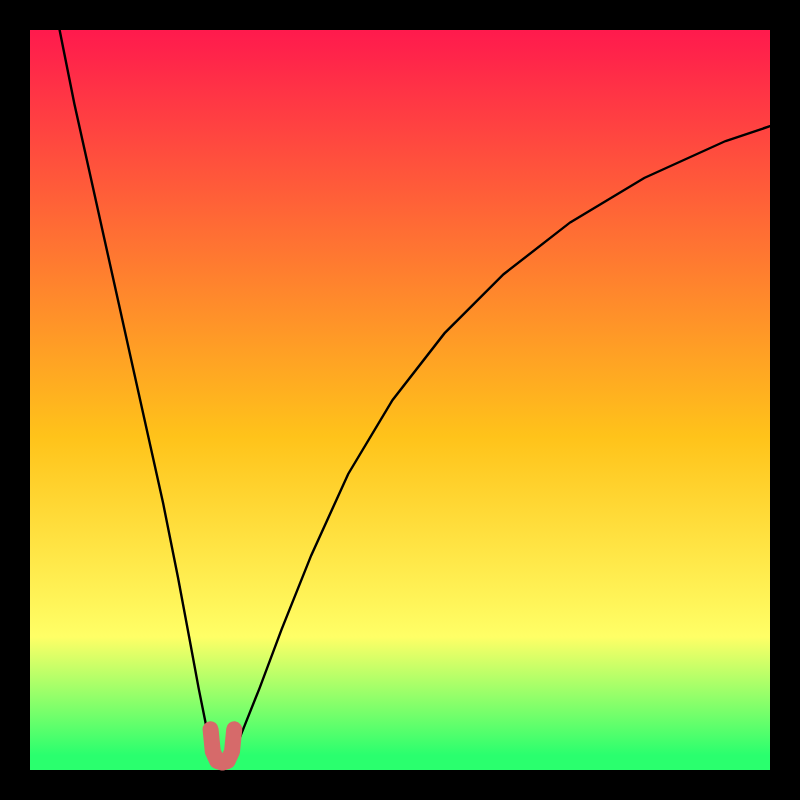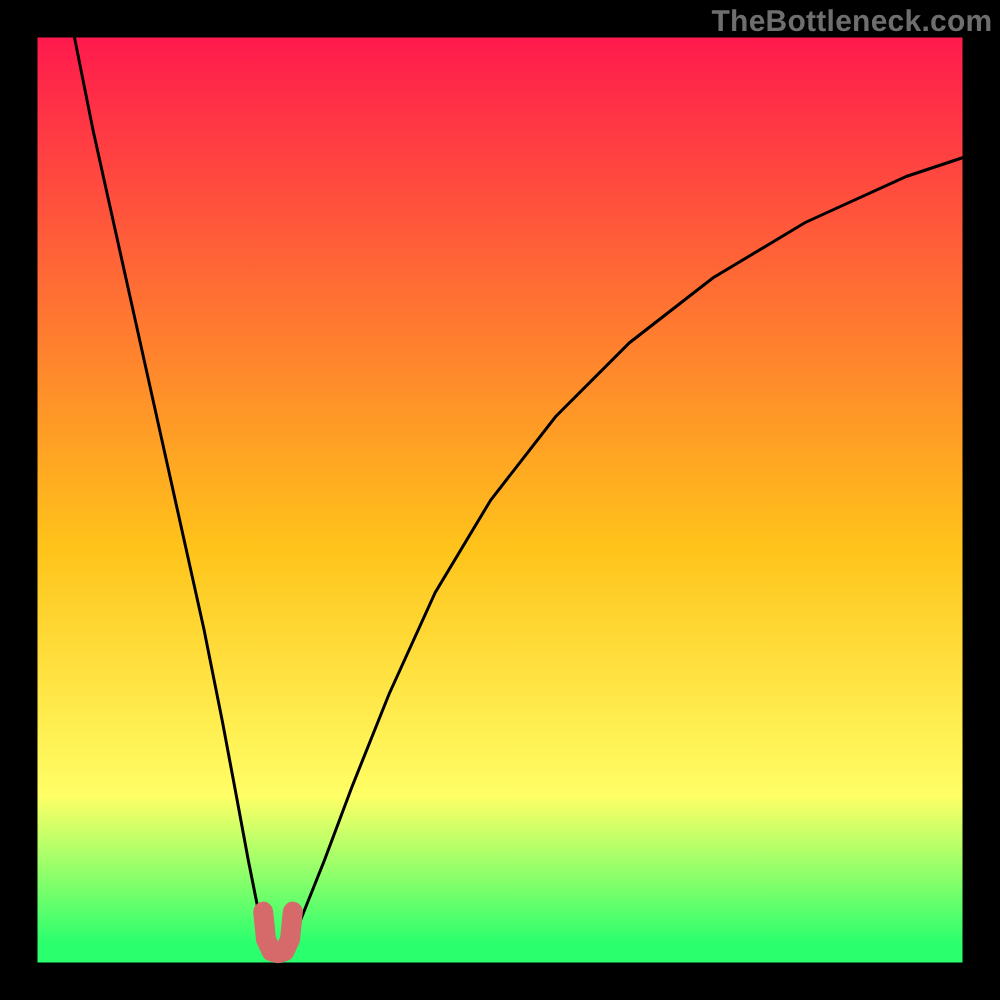--- a/index.html
+++ b/index.html
@@ -42,21 +42,20 @@
     width: 740px;
     height: 740px;
     overflow: visible;
   }
 </style>
 </head>
 <body>
 
 <div class="chart-wrapper">
 
-  <div class="watermark">TheBottleneck.com</div>
 
   <div class="plot-area">
     <svg viewBox="0 0 740 740" preserveAspectRatio="none">
       <defs>
         <linearGradient id="bgGrad" x1="0" y1="0" x2="0" y2="1">
           <stop offset="0%" stop-color="#ff1a4d"></stop>
           <stop offset="55%" stop-color="#ffc31a"></stop>
           <stop offset="82%" stop-color="#ffff66"></stop>
           <stop offset="98%" stop-color="#2aff6e"></stop>
         </linearGradient>

